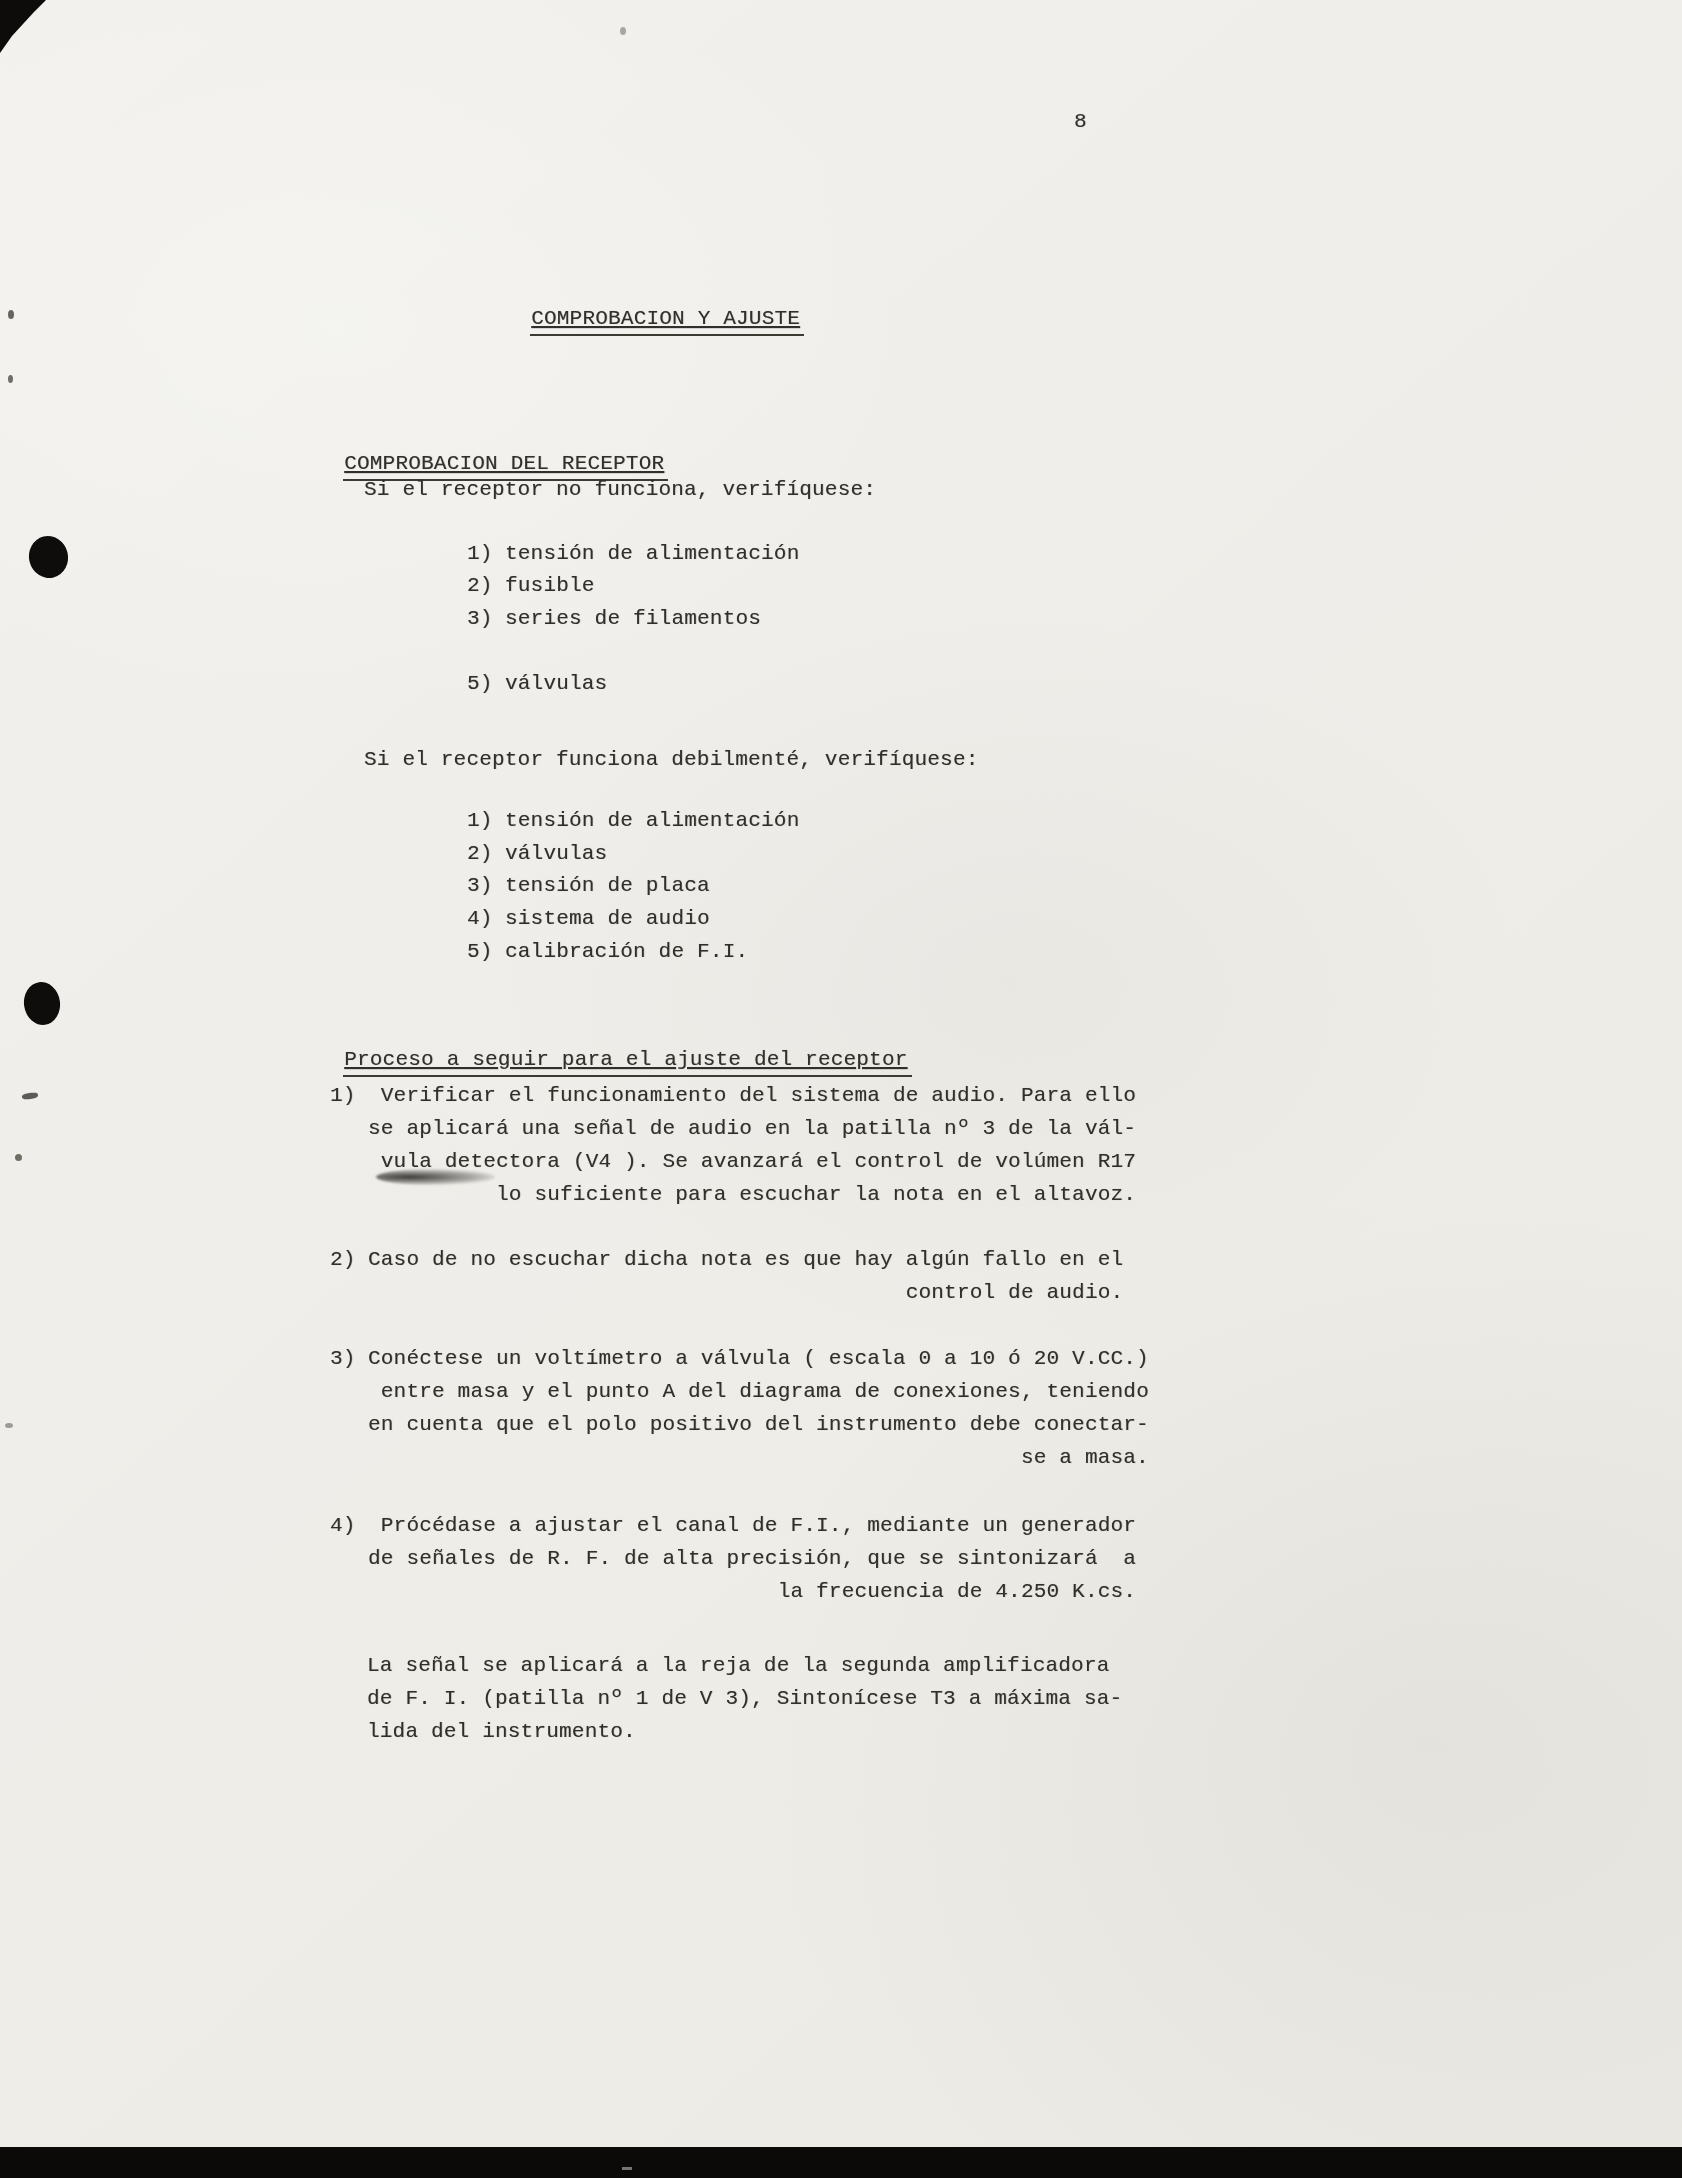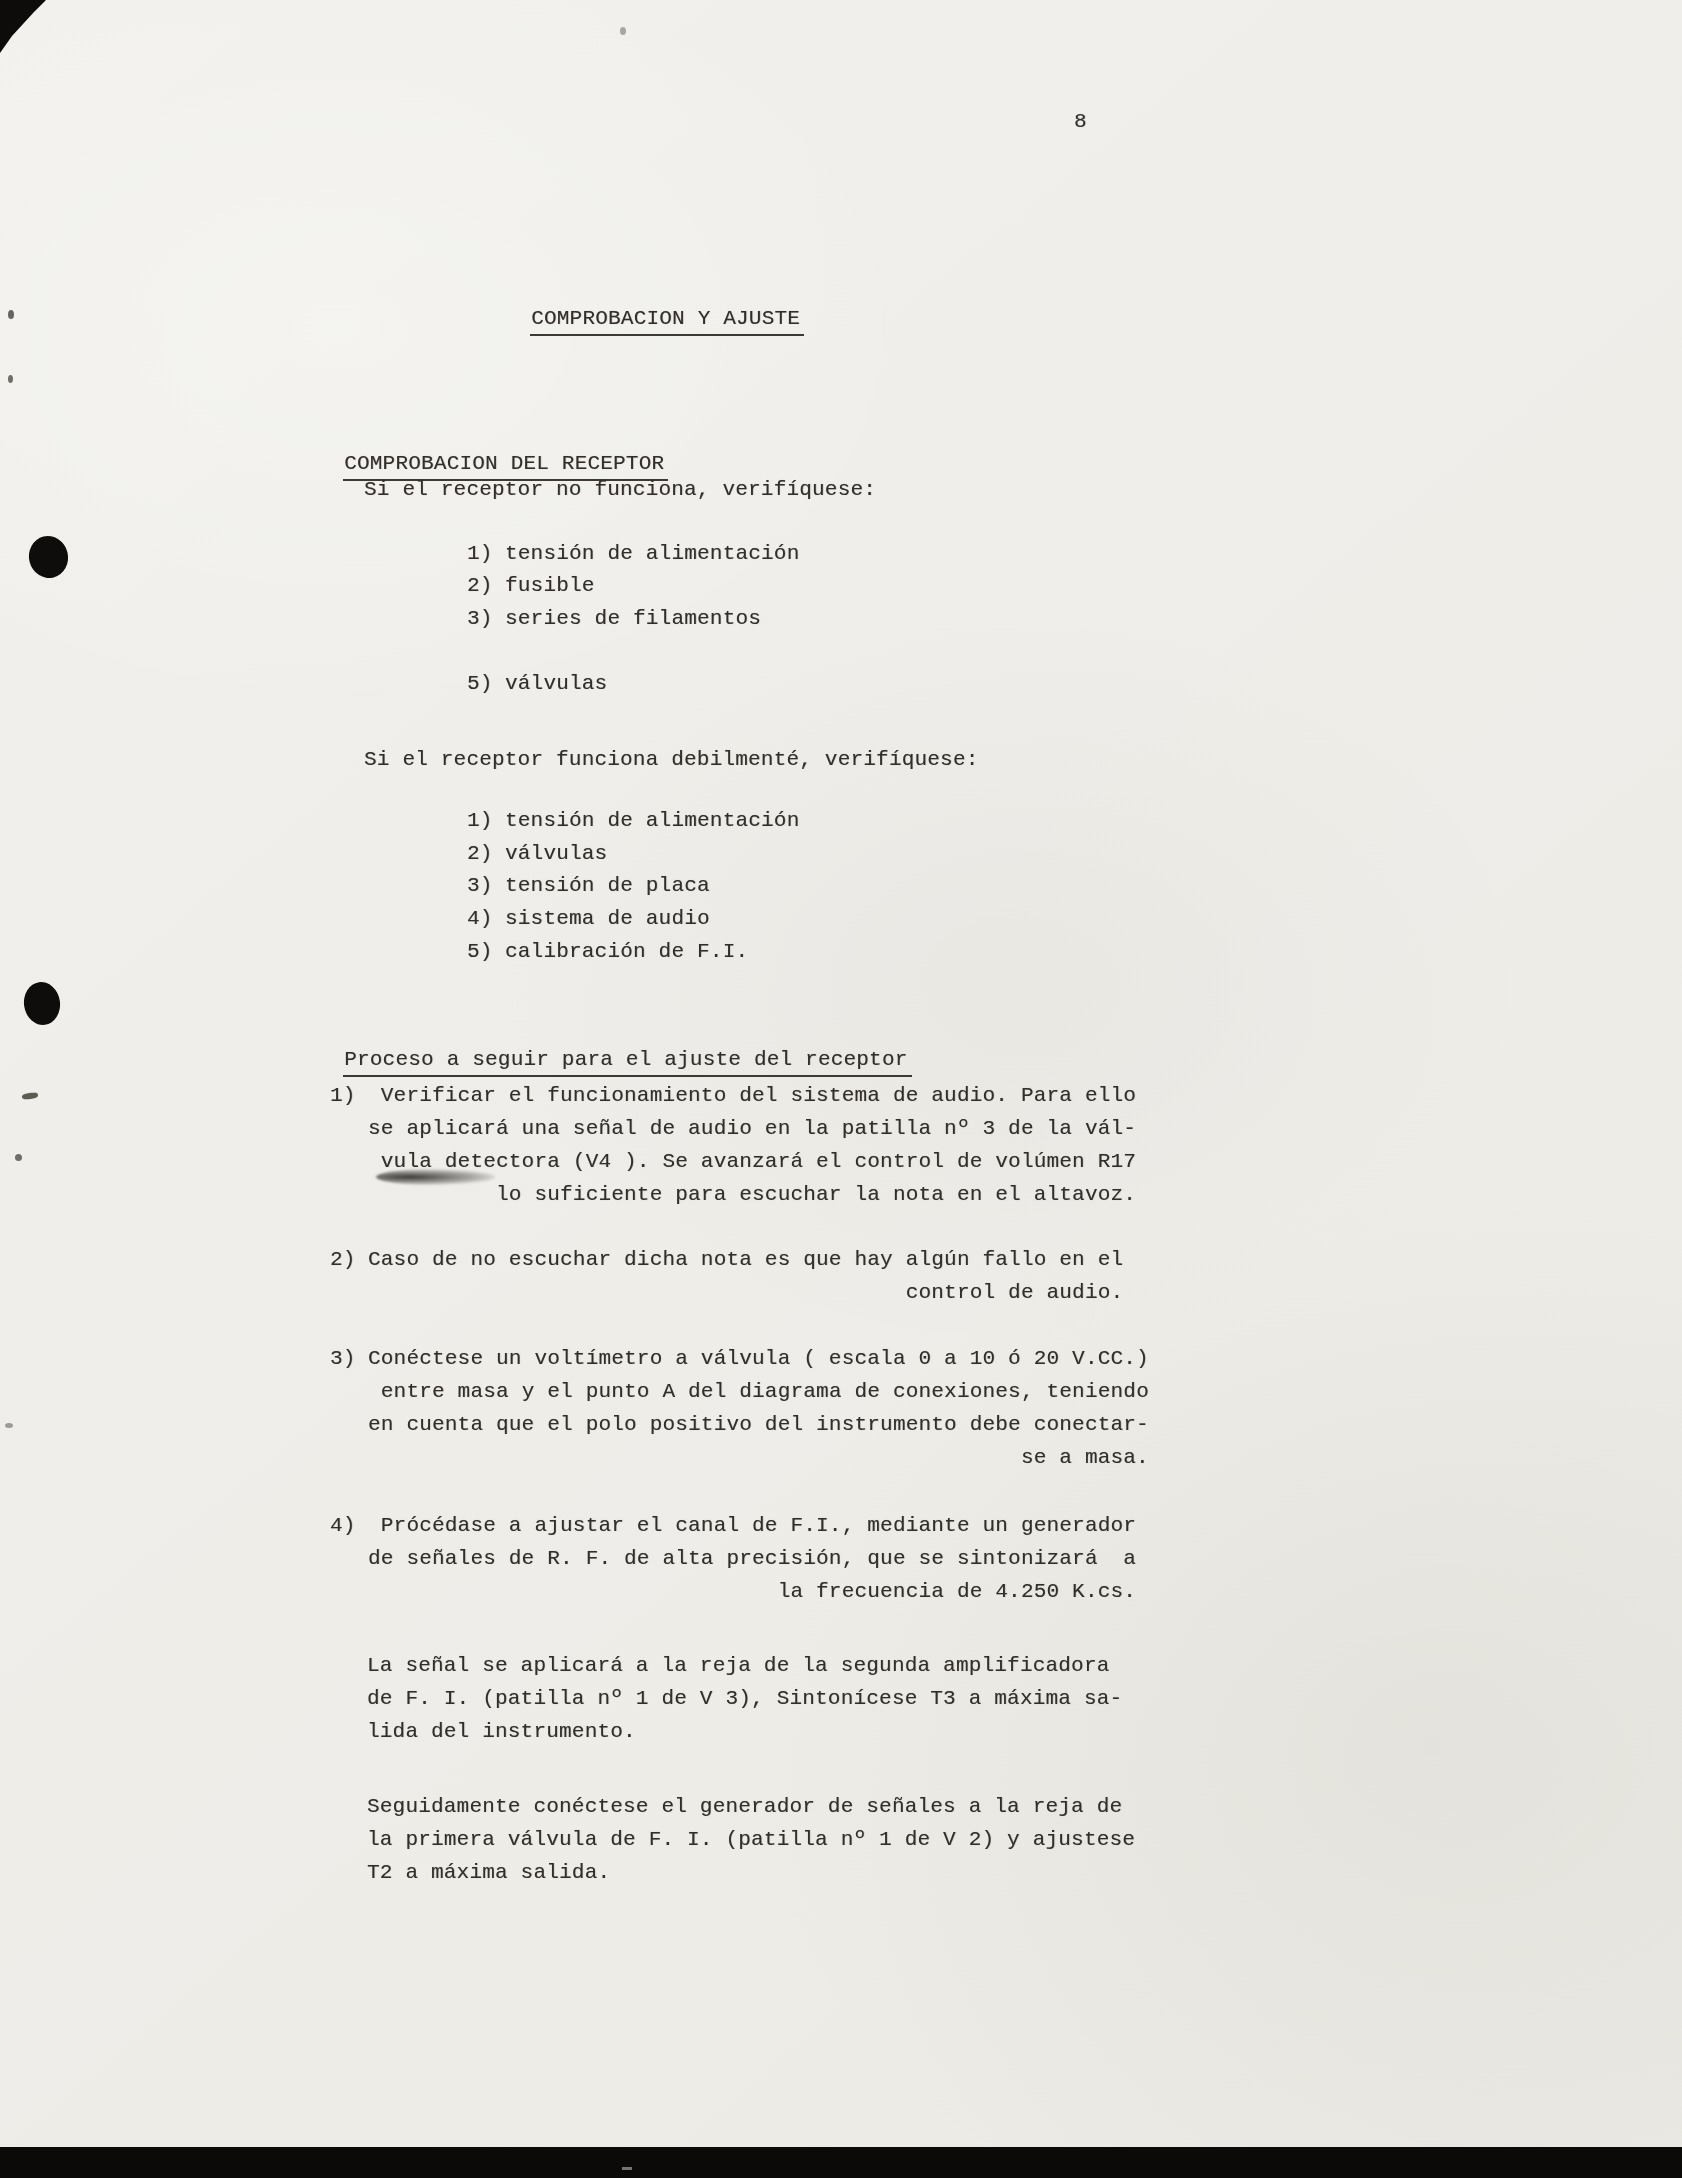--- a/index.html
+++ b/index.html
@@ -19,21 +19,21 @@
       radial-gradient(693px 495px at 60% 45%, rgba(130,125,115,0.05), transparent 75%);
   }
   .txt{
     position:absolute;
     white-space:pre;
     font-size:21px;
     line-height:33px;
     letter-spacing:0.2px;
     text-shadow:0.4px 0.4px 0.7px rgba(45,42,38,0.38);
   }
-  .heading{border-bottom:2.5px solid #3d3a34;padding:0 4px 4px 1px;margin-left:-1px;}
+  .heading{border-bottom:2.5px solid #3d3a34;padding:0 4px 4px 1px;margin-left:-1px;text-decoration:underline;}
   .list-row .num{display:inline-block;width:38px;}
   .step{display:flex;}
   .step .num{width:38px;flex:none;}
   .step .body{white-space:pre;text-align:right;}
   
   .corner-wedge{
     position:absolute;left:0;top:0;width:50px;height:55px;background:#0d0c0a;
     clip-path:polygon(0 0,46px 0,34px 12px,12px 36px,0 53px);
   }
   .punch-hole{position:absolute;background:#0e0d0b;border-radius:50%;}
@@ -125,18 +125,15 @@
   <div class="txt step" style="left:330px;top:1509px">
     <span class="num">4)</span><span class="body">Prócédase a ajustar el canal de F.I., mediante un generador
 de señales de R. F. de alta precisión, que se sintonizará  a
 la frecuencia de 4.250 K.cs.</span>
   </div>
 
   <div class="txt" style="left:367px;top:1649px">La señal se aplicará a la reja de la segunda amplificadora
 de F. I. (patilla nº 1 de V 3), Sintonícese T3 a máxima sa-
 lida del instrumento.</div>
 
-  <div class="txt" style="left:367px;top:1790px">Seguidamente conéctese el generador de señales a la reja de
-la primera válvula de F. I. (patilla nº 1 de V 2) y ajustese
-T2 a máxima salida.</div>
 
 </div>
 
 
 </body></html>

